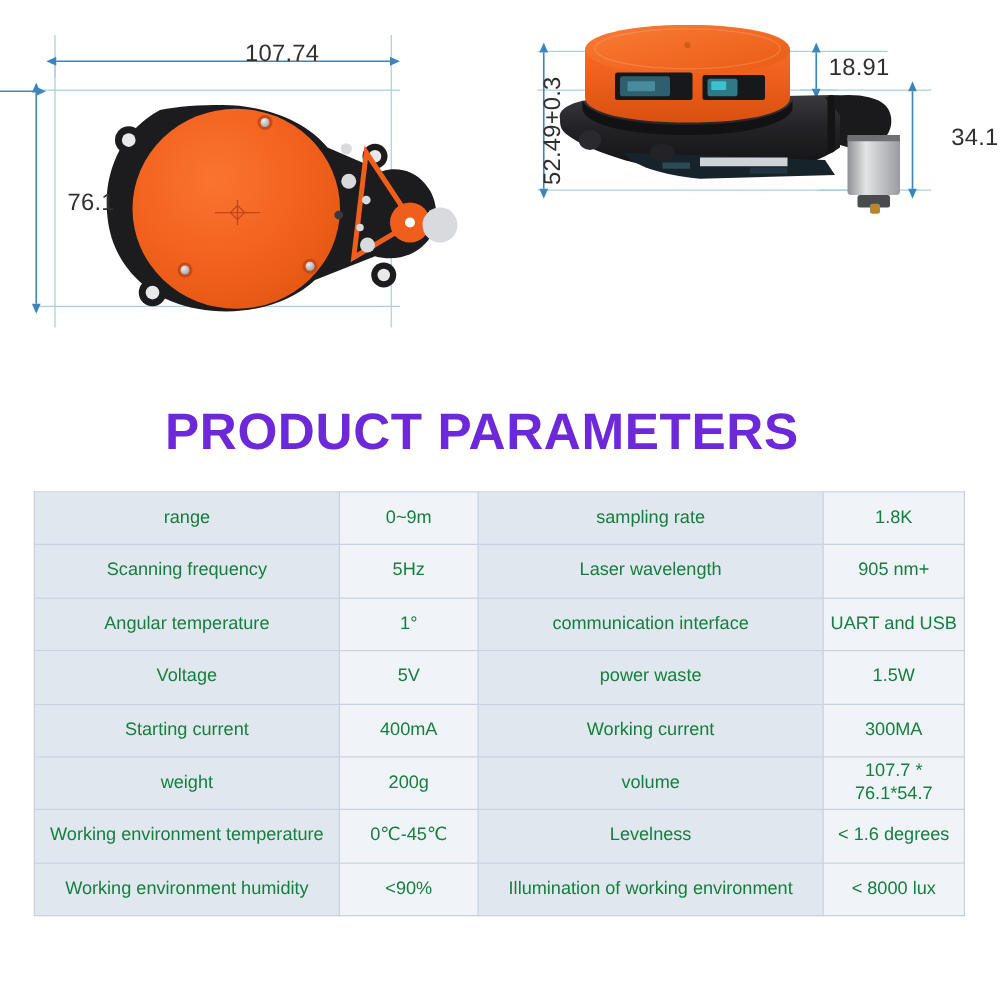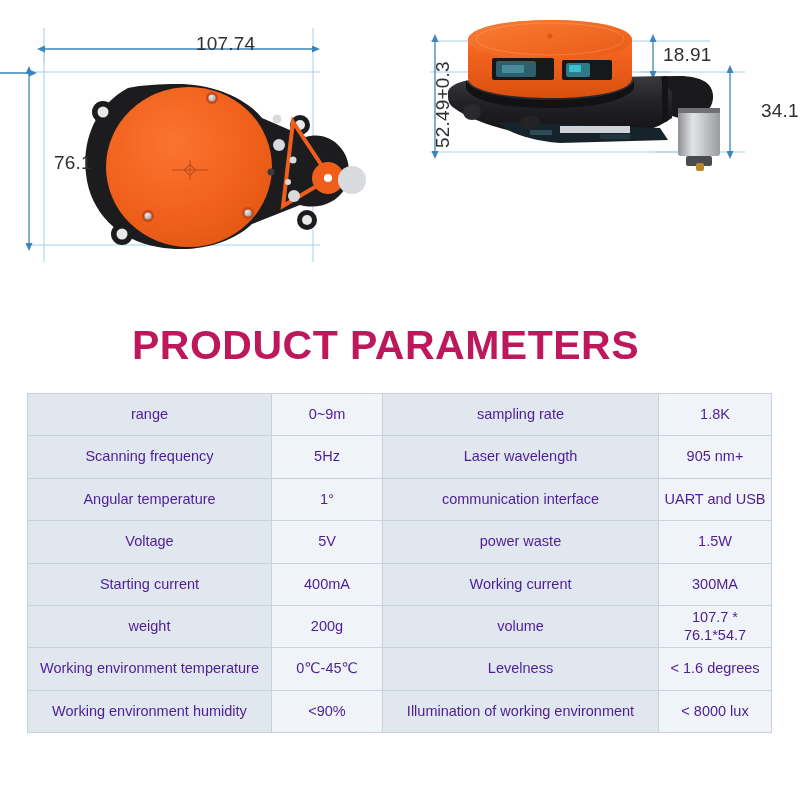--- a/index.html
+++ b/index.html
@@ -54,21 +54,21 @@
 
   
   #title {
     position: absolute;
     top: 322px;
     left: 0;
     width: 771px;
     text-align: center;
     font-size: 41px;
     font-weight: 600;
-    color: #be185d;
+    color: #6d28d9;
     letter-spacing: 0.5px;
     font-family: "Liberation Sans", "DejaVu Sans", sans-serif;
   }
 
   
   #spec-table-wrap {
     position: absolute;
     left: 27px;
     top: 393px;
     width: 744px;
@@ -76,21 +76,21 @@
   table.spec {
     border-collapse: collapse;
     width: 744px;
     table-layout: fixed;
   }
   table.spec td {
     height: 41.4px;
     text-align: center;
     vertical-align: middle;
     font-size: 14.5px;
-    color: #4c1d95;
+    color: #15803d;
     border: 1px solid #c8d2de;
     padding: 0 4px;
     line-height: 1.2;
   }
   td.k { background: #e1e7ef; }
   td.v { background: #f0f3f8; }
   col.c1 { width: 244px; }
   col.c2 { width: 111px; }
   col.c3 { width: 276px; }
   col.c4 { width: 113px; }

